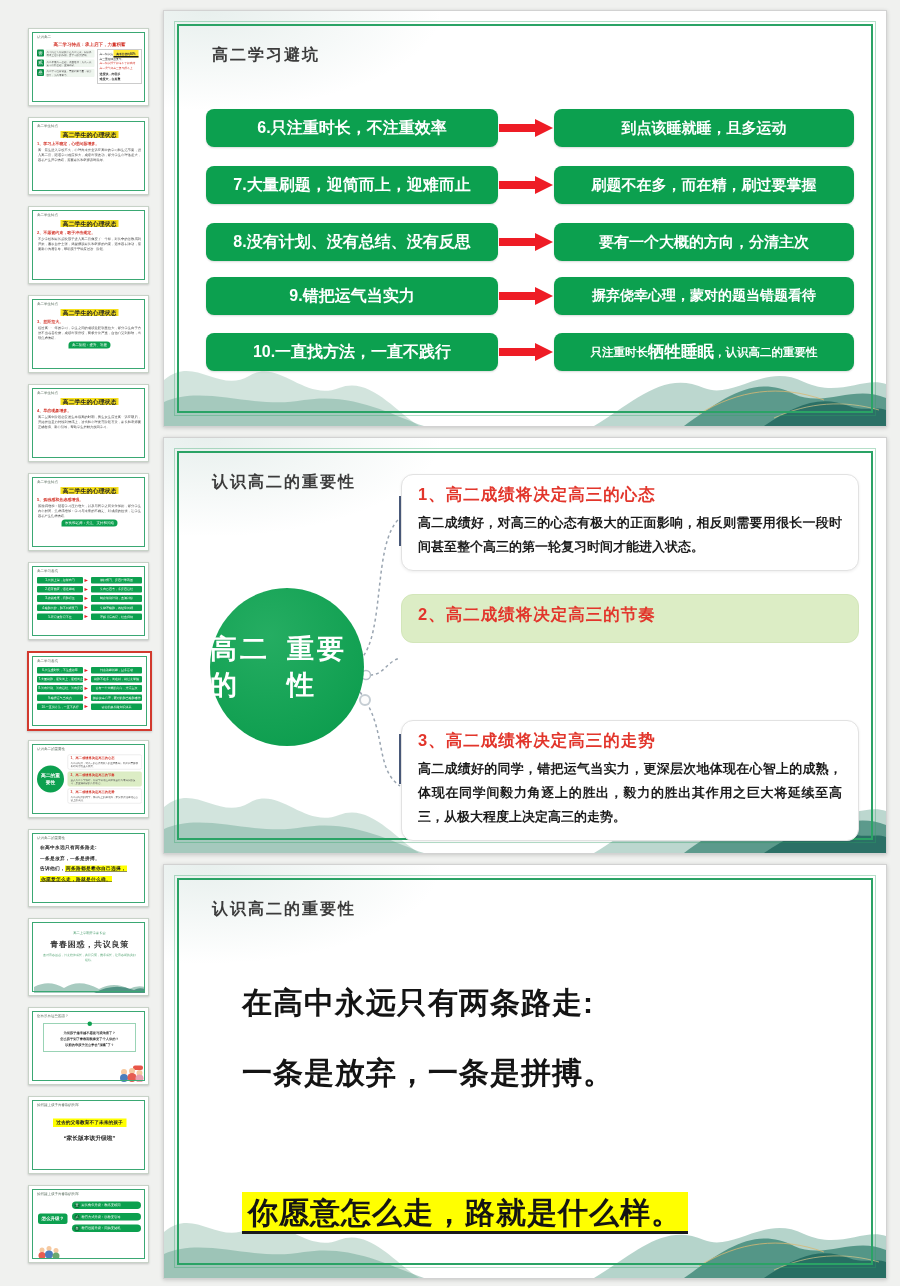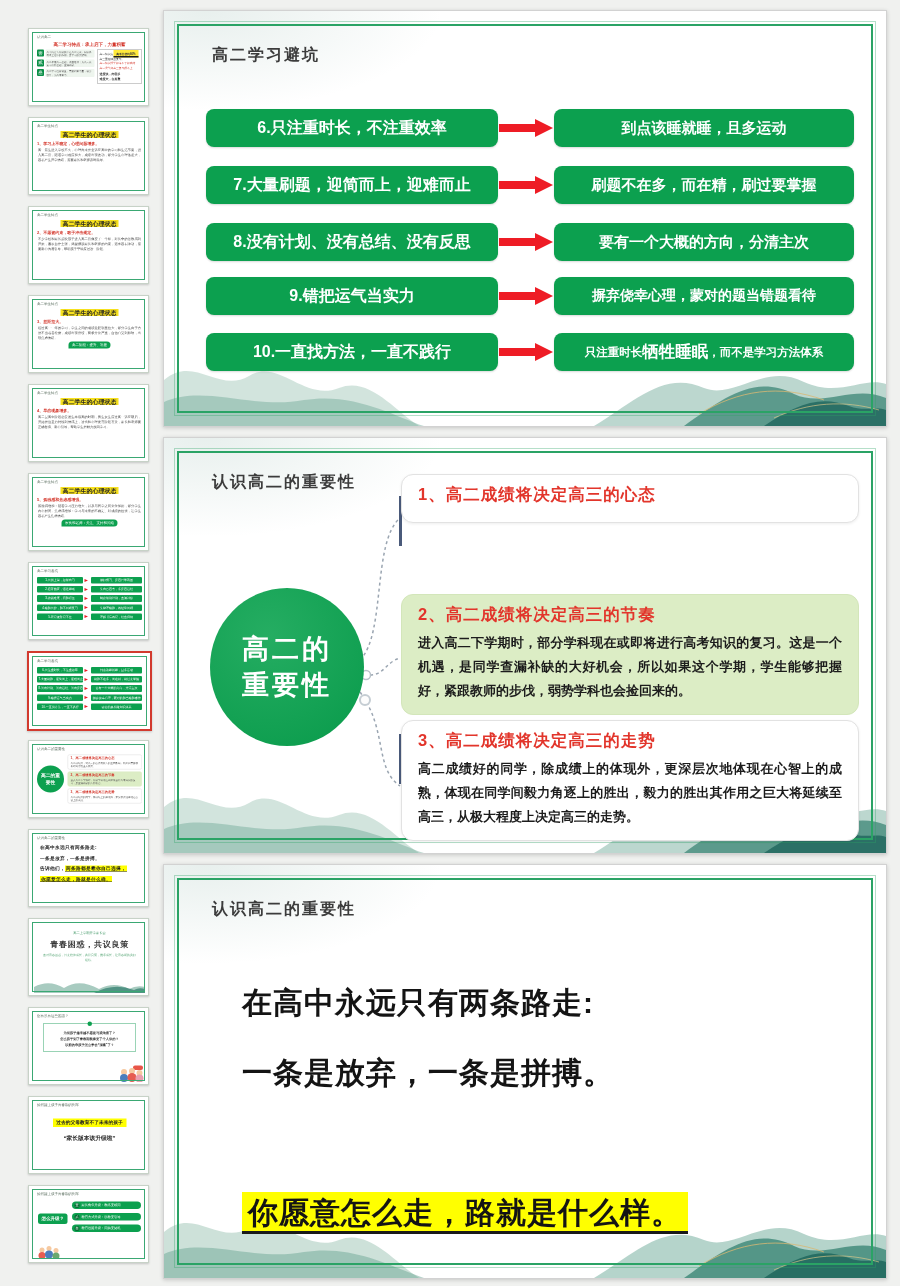--- a/index.html
+++ b/index.html
@@ -81,21 +81,21 @@
   .box-l,.box-r{background:#0ca04f;border-radius:8px;color:#fff;font-weight:bold;height:38px;
     display:flex;align-items:center;justify-content:center;box-shadow:0 1px 2px rgba(0,0,0,.15)}
   .box-l{width:292px;font-size:16px}
   .arrowbox{width:56px;display:flex;align-items:center;justify-content:center}
   .box-r{width:300px;font-size:15px}
   .box-r .small{font-size:11.5px}
   .box-r .em{font-size:16.5px}
   
   .circle{position:absolute;left:46px;top:150px;width:154px;height:158px;border-radius:50%;z-index:4;
     background:radial-gradient(circle at 38% 30%,#25ad62,#089a4a);color:#fff;font-size:27px;font-weight:bold;
-    display:flex;flex-direction:column;align-items:center;justify-content:center;line-height:1.35;letter-spacing:3px}
+    display:flex;flex-direction:row;align-items:center;justify-content:center;line-height:1.35;letter-spacing:3px}
   .sb-links{position:absolute;left:0;top:0;z-index:2}
   .vbar{position:absolute;left:235px;width:3px;background:#4a5a7a;z-index:4}
   .card{position:absolute;left:237px;width:458px;border-radius:12px;padding:9px 16px 11px;box-sizing:border-box;z-index:4}
   .card.white{background:#fff;border:1px solid #e2e2e2;box-shadow:0 1px 3px rgba(0,0,0,.07)}
   .card.green{background:#dcedc5;border:1px solid #d3e6ba}
   .card h3{margin:0 0 5px;font-size:16.5px;font-weight:bold;color:#e2352b;letter-spacing:1px}
   .card p{margin:0;font-size:13px;color:#1c1c1c;line-height:1.85;font-weight:600;text-align:justify}
   
   .sc-line{position:absolute;left:78px;font-size:30px;font-weight:bold;color:#141414;letter-spacing:1px;z-index:4;white-space:nowrap}
   .hl{background:#ffff00;border-bottom:3px solid #1a1a1a;padding:4px 6px 2px}
@@ -437,21 +437,21 @@
         <span>10.一直找方法，一直不践行</span>
       </div>
     <div class="arrowbox">
         <svg width="54" height="18">
           <polygon points="0,5 36,5 36,0 54,9 36,18 36,13 0,13" fill="#ee1c25"></polygon>
         </svg>
       </div>
     <div class="box-r">
       <span class="small">只注重时长</span>
         <span class="em">牺牲睡眠</span>
-        <span class="small">，而不是学习方法体系</span>
+        <span class="small">，认识高二的重要性</span>
     </div>
   </div>
 </div>
 
 <div class="slide" style="top:437px;height:415px">
   <div class="wash"></div>
   <svg class="art" viewBox="0 0 722 120" preserveAspectRatio="none">
     <path d="M0,120 L0,74 C30,48 55,88 85,70 C115,52 140,96 175,82 C205,70 230,104 255,120 Z" fill="#9cc3b4" opacity="0.45"></path>
     <path d="M0,120 L0,96 C40,78 90,104 140,94 C190,86 230,110 260,120 Z" fill="#6ea896" opacity="0.45"></path>
     <path d="M430,120 C470,96 500,64 540,82 C570,94 600,56 640,76 C675,92 700,70 722,78 L722,120 Z" fill="#79b0a0" opacity="0.5"></path>
@@ -472,28 +472,28 @@
   <div class="vbar" style="top:58px;height:50px"></div>
   <div class="vbar" style="top:296px;height:50px"></div>
 
   <div class="circle">
     <span>高二的</span>
     <span>重要性</span>
   </div>
 
   <div class="card white" style="top:36px">
     <h3>1、高二成绩将决定高三的心态</h3>
+    <p>高二成绩好，对高三的心态有极大的正面影响，相反则需要用很长一段时间甚至整个高三的第一轮复习时间才能进入状态。</p>
   </div>
   <div class="card green" style="top:156px">
     <h3>2、高二成绩将决定高三的节奏</h3>
-    <p>进入高二下学期时，部分学科现在或即将进行高考知识的复习。这是一个机遇，是同学查漏补缺的大好机会，所以如果这个学期，学生能够把握好，紧跟教师的步伐，弱势学科也会捡回来的。</p>
   </div>
   <div class="card white" style="top:282px">
     <h3>3、高二成绩将决定高三的走势</h3>
-    <p>高二成绩好的同学，除成绩上的体现外，更深层次地体现在心智上的成熟，体现在同学间毅力角逐上的胜出，毅力的胜出其作用之巨大将延续至高三，从极大程度上决定高三的走势。</p>
+    <p>高二成绩好的同学，错把运气当实力，更深层次地体现在心智上的成熟，体现在同学间毅力角逐上的胜出，毅力的胜出其作用之巨大将延续至高三，从极大程度上决定高三的走势。</p>
   </div>
 </div>
 
 <div class="slide" style="top:864px;height:413px">
   <div class="wash"></div>
   <svg class="art" viewBox="0 0 722 120" preserveAspectRatio="none">
     <path d="M0,120 L0,74 C30,48 55,88 85,70 C115,52 140,96 175,82 C205,70 230,104 255,120 Z" fill="#9cc3b4" opacity="0.5"></path>
     <path d="M0,120 L0,96 C40,78 90,104 140,94 C190,86 230,110 260,120 Z" fill="#6ea896" opacity="0.5"></path>
     <path d="M430,120 C470,96 500,64 540,82 C570,94 600,56 640,76 C675,92 700,70 722,78 L722,120 Z" fill="#79b0a0" opacity="0.55"></path>
     <path d="M520,120 C560,92 590,68 630,88 C660,102 690,78 722,92 L722,120 Z" fill="#3c8676" opacity="0.8"></path>

